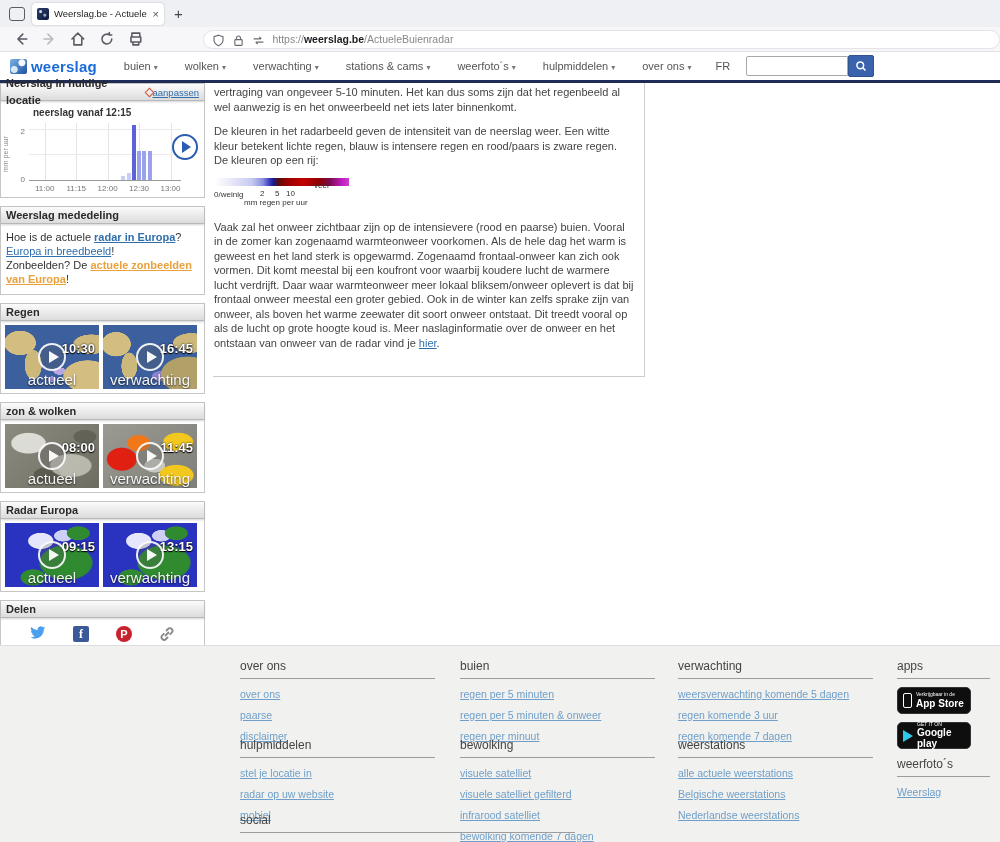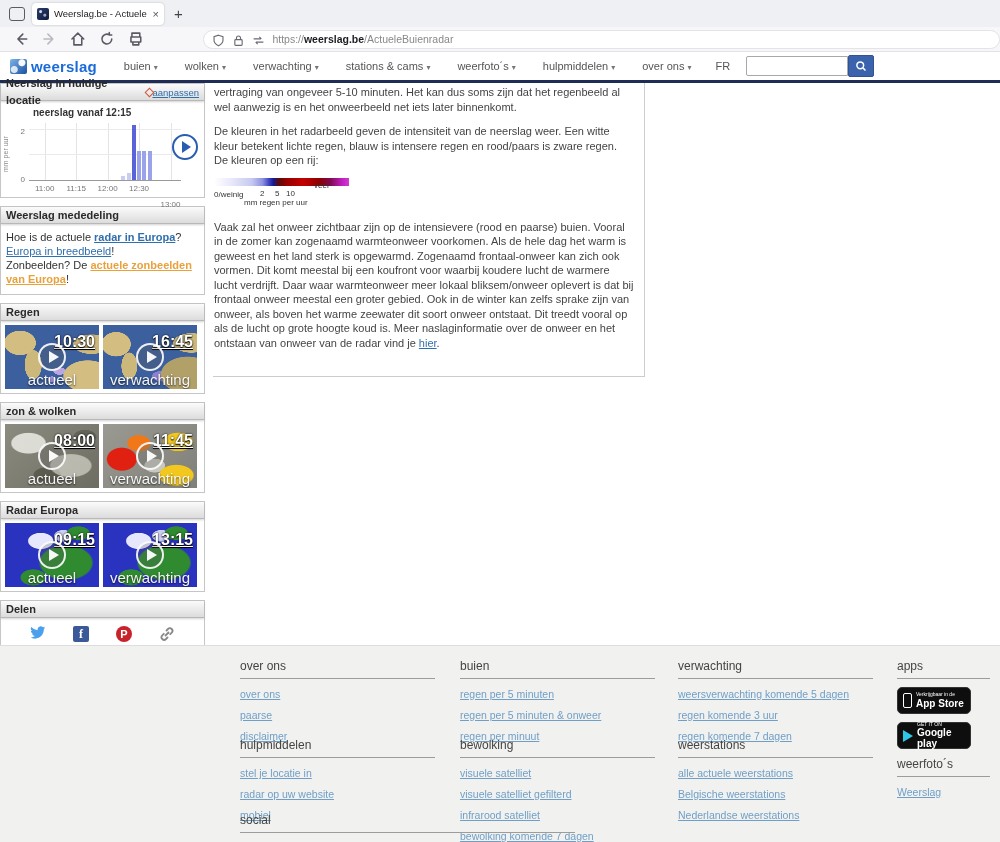--- a/index.html
+++ b/index.html
@@ -67,21 +67,21 @@
 
   
   .meded { padding:6px 5px 8px; font-size:11px; line-height:14px; color:#333; min-height:62px; }
   .lnk-b { color:#2f6fad; font-weight:bold; text-decoration:underline; cursor:pointer; }
   .lnk { color:#2f6fad; text-decoration:underline; cursor:pointer; }
   .lnk-o { color:#e9a13b; font-weight:bold; text-decoration:underline; cursor:pointer; }
 
   
   .thumbs { display:flex; gap:4px; padding:4px; }
   .thumb { position:relative; width:94px; height:64px; overflow:hidden; cursor:pointer; }
-  .t-time { position:absolute; top:8px; right:4px; font-size:16px; font-weight:bold; color:#fff; text-shadow:0 0 2px #000,0 1px 1px #000;text-decoration:underline; }
+  .t-time { position:absolute; top:16px; right:4px; font-size:13px; font-weight:bold; color:#fff; text-shadow:0 0 2px #000,0 1px 1px #000; }
   .t-label { position:absolute; bottom:1px; left:0; right:0; text-align:center; font-size:15px; color:rgba(255,255,255,.95); text-shadow:0 1px 2px rgba(0,0,0,.75); }
   .t-play { position:absolute; left:50%; top:50%; transform:translate(-50%,-50%); width:28px; height:28px; border:2px solid rgba(255,255,255,.9); border-radius:50%; background:rgba(90,90,90,.25); display:flex; align-items:center; justify-content:center; }
   .t-play .tri { width:0; height:0; border-left:10px solid rgba(255,255,255,.95); border-top:6px solid transparent; border-bottom:6px solid transparent; margin-left:3px; }
 
   .bg-rain1 { background:
     radial-gradient(ellipse 26px 20px at 16% 28%, #d3bd80 60%, transparent 62%),
     radial-gradient(ellipse 14px 24px at 30% 62%, #cdb87c 60%, transparent 62%),
     radial-gradient(ellipse 40px 26px at 88% 80%, #d3bd80 60%, transparent 62%),
     radial-gradient(ellipse 30px 16px at 92% 30%, #cdb87c 60%, transparent 62%),
     radial-gradient(ellipse 10px 6px at 58% 72%, #b9a6e0 60%, transparent 62%),
@@ -238,21 +238,21 @@
         <div class="plot" id="plot">
             <div class="vgrid" style="left: 10.3448%;"></div>
             <div class="xtick" style="left: 10.3448%;">11:00</div>
             <div class="vgrid" style="left: 31.0345%;"></div>
             <div class="xtick" style="left: 31.0345%;">11:15</div>
             <div class="vgrid" style="left: 51.7241%;"></div>
             <div class="xtick" style="left: 51.7241%;">12:00</div>
             <div class="vgrid" style="left: 72.4138%;"></div>
             <div class="xtick" style="left: 72.4138%;">12:30</div>
             <div class="vgrid" style="left: 93.1034%;"></div>
-            <div class="xtick" style="left: 93.1034%; margin-top: 16px;">13:00</div>
+            <div class="xtick" style="left: 93.1034%;">13:00</div>
             <div class="hgrid" style="bottom: 25px;"></div>
             <div class="hgrid" style="bottom: 50px;"></div>
             <div class="bar" style="left: calc(62.069% - 2px); height: 3.75px; background: rgb(201, 205, 243);"></div>
             <div class="bar" style="left: calc(65.5172% - 2px); height: 7.5px; background: rgb(201, 205, 243);"></div>
             <div class="bar" style="left: calc(68.9655% - 2px); height: 55px; background: rgb(90, 99, 216);"></div>
             <div class="bar" style="left: calc(72.4138% - 2px); height: 28.75px; background: rgb(154, 162, 234);"></div>
             <div class="bar" style="left: calc(75.8621% - 2px); height: 28.75px; background: rgb(154, 162, 234);"></div>
             <div class="bar" style="left: calc(79.3103% - 2px); height: 28.75px; background: rgb(154, 162, 234);"></div>
           </div>
         <div class="play-sm">

